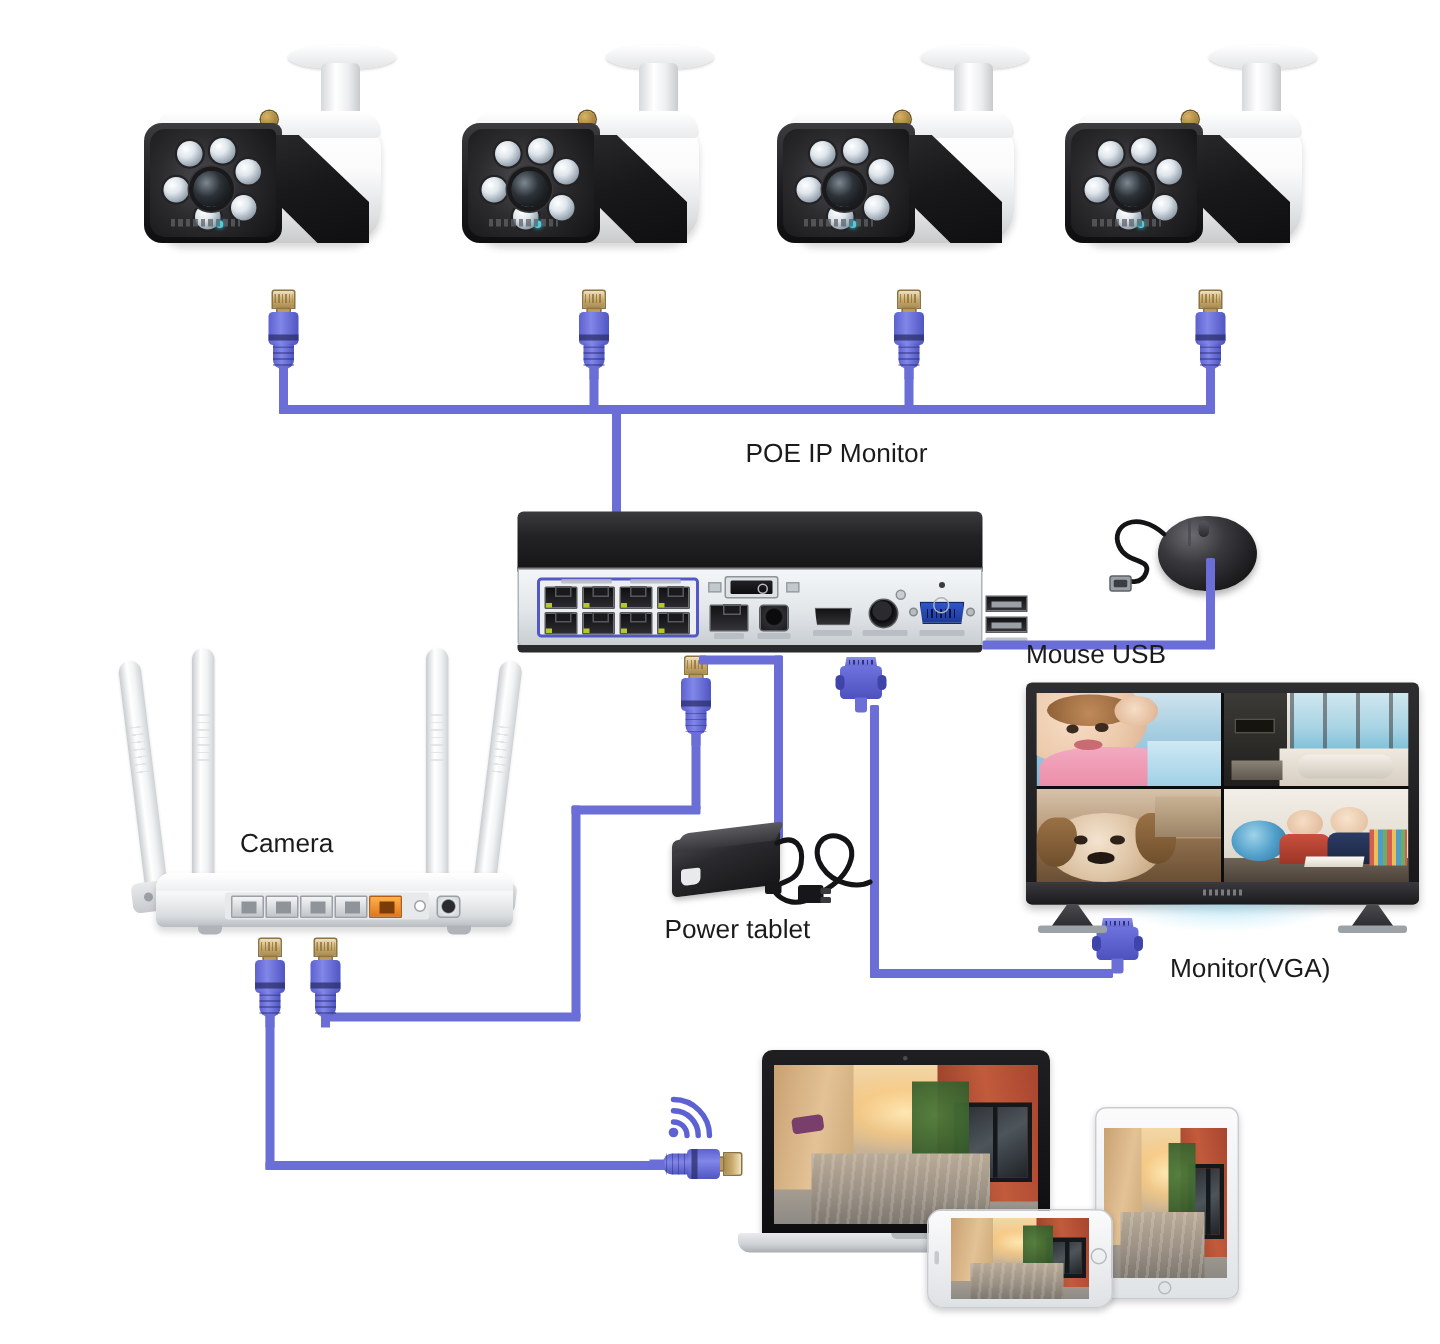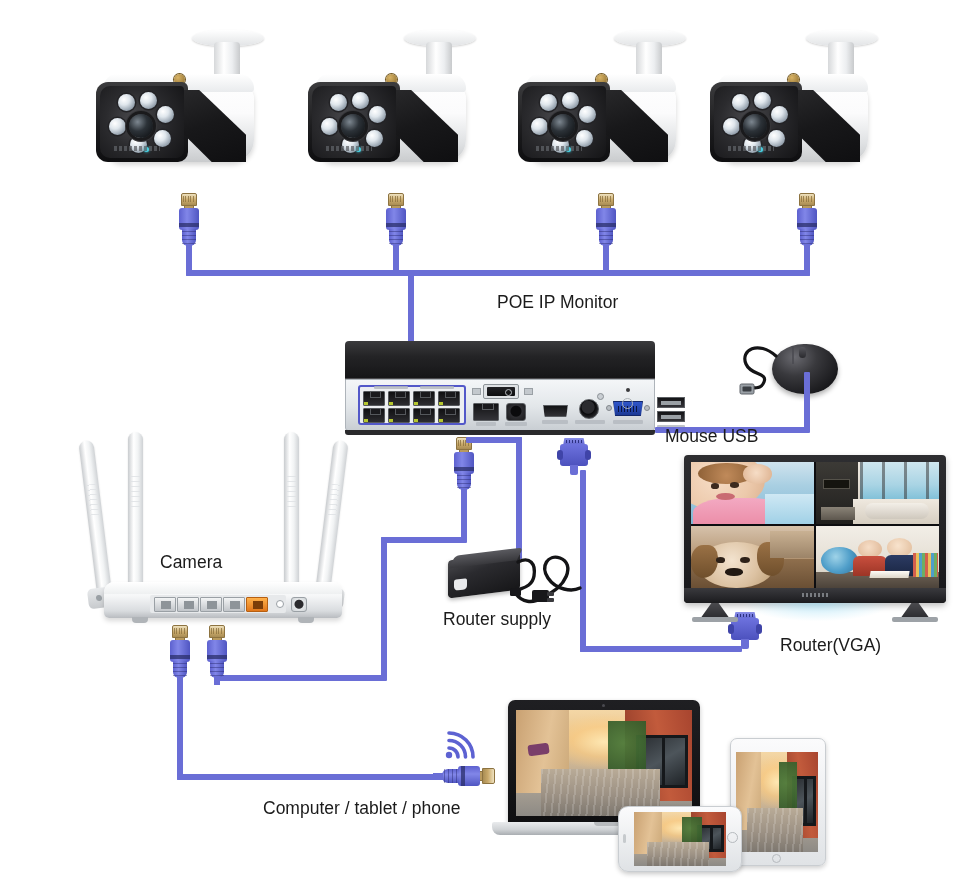--- a/index.html
+++ b/index.html
@@ -470,21 +470,21 @@
     <div class="mouse-split"></div>
     <div class="mouse-wheel"></div>
     <svg width="110" height="70" style="position:absolute;left:0;top:0;">
       <path d="M46 26 C 28 10, 10 20, 16 34 C 21 46, 38 42, 34 52 C 31 60, 22 58, 18 56" fill="none" stroke="#141416" stroke-width="3.2" stroke-linecap="round"></path>
       <rect x="10" y="54" width="14" height="10" rx="1.5" fill="#9aa0a6" stroke="#5e6369" stroke-width="1"></rect>
       <rect x="12.5" y="56.5" width="9" height="5" rx="1" fill="#3b3f44"></rect>
     </svg>
   </div>
   <div class="cab cab-h" style="left:655px;top:427px;width:155px;"></div>
   <div class="cab cab-v" style="left:804px;top:372px;height:58px;"></div>
-  <div class="lbl" style="left:665px;top:428px;">Mouse USB</div>
+  <div class="lbl" style="left:684px;top:428px;">Mouse USB</div>
 
   <div class="rj45" style="left:453px;top:437px;">
     <div class="tip"></div>
       <div class="clip"></div>
       <div class="body"></div>
       <div class="band"></div>
       <div class="boot"></div>
       <div class="tail"></div>
   </div>
   <div class="cab cab-v" style="left:461px;top:488px;height:52px;"></div>
@@ -563,21 +563,21 @@
     <svg width="150" height="60" style="position:absolute;left:0;top:0;">
       <path d="M70 14 C 82 8, 88 16, 86 28 C 84 40, 72 40, 66 44" fill="none" stroke="#141416" stroke-width="3.4" stroke-linecap="round"></path>
       <path d="M94 50 C 84 56, 74 54, 68 46" fill="none" stroke="#141416" stroke-width="3.4" stroke-linecap="round"></path>
       <path d="M96 48 C 118 40, 128 16, 112 10 C 100 6, 92 18, 100 30 C 108 42, 124 44, 132 40" fill="none" stroke="#141416" stroke-width="3.4" stroke-linecap="round"></path>
       <rect x="84" y="42" width="17" height="12" rx="2" fill="#17171a"></rect>
       <rect x="99" y="44" width="7" height="4" rx="1" fill="#3a3a3e"></rect>
       <rect x="99" y="50" width="7" height="4" rx="1" fill="#3a3a3e"></rect>
       <rect x="62" y="40" width="11" height="8" rx="1.5" fill="#17171a"></rect>
     </svg>
   </div>
-  <div class="lbl" style="left:443px;top:611px;">Router supply</div>
+  <div class="lbl" style="left:443px;top:611px;">Power tablet</div>
 
   <div class="tv">
     <div class="tv-bez"></div>
     <div class="tv-screen">
 
       <div class="q sc-baby">
         <div class="blob" style="left:-14%;top:-18%;width:74%;height:96%;background:radial-gradient(circle at 46% 44%,#f6ddc6 0%,#ecc9ab 58%,#d9ae8c 100%);"></div>
         <div class="blob" style="left:6%;top:2%;width:46%;height:34%;background:radial-gradient(circle at 50% 60%,#c08a5a,#8b5e34);"></div>
         <div class="blob" style="left:2%;top:58%;width:78%;height:58%;border-radius:40% 40% 0 0;background:linear-gradient(180deg,#f3a9c2,#e9849f);"></div>
         <div class="blob" style="left:42%;top:4%;width:24%;height:32%;background:radial-gradient(circle at 46% 44%,#f6ddc6,#dbae8b);"></div>
@@ -621,40 +621,39 @@
 
     </div>
     <div class="tv-chin"></div>
     <div class="tv-logo"></div>
     <div class="tv-glow"></div>
     <div class="tv-leg" style="left:16px;"></div>
     <div class="tv-leg" style="left:216px;"></div>
     <div class="tv-foot" style="left:8px;"></div>
     <div class="tv-foot" style="left:208px;"></div>
   </div>
-  <div class="lbl" style="left:780px;top:637px;">Router(VGA)</div>
+  <div class="lbl" style="left:780px;top:637px;">Monitor(VGA)</div>
 
   <div class="wifi">
     <svg width="44" height="36" viewBox="0 0 44 36">
       <circle cx="8" cy="28" r="3.2" fill="#5d62d2"></circle>
       <path d="M8 21 A 9 9 0 0 1 17 30" fill="none" stroke="#5d62d2" stroke-width="3.6" stroke-linecap="round"></path>
       <path d="M8 13.5 A 16.5 16.5 0 0 1 24.5 30" fill="none" stroke="#5d62d2" stroke-width="3.6" stroke-linecap="round"></path>
       <path d="M8 6 A 24 24 0 0 1 32 30" fill="none" stroke="#5d62d2" stroke-width="3.6" stroke-linecap="round"></path>
     </svg>
   </div>
   <div class="rj45h" style="left:437px;top:765px;">
     <div class="tip"></div>
       <div class="clip"></div>
       <div class="body"></div>
       <div class="band"></div>
       <div class="boot"></div>
       <div class="tail"></div>
   </div>
 
-  <div class="lbl" style="left:263px;top:800px;">Computer / tablet / phone</div>
 
   <div class="tablet">
     <div class="tb-body"></div>
     <div class="tb-scr">
       <div class="street">
         <div class="st-bldL"></div>
         <div class="st-bldR"></div>
         <div class="st-win"></div>
         <div class="st-ivy"></div>
         <div class="st-road"></div>

